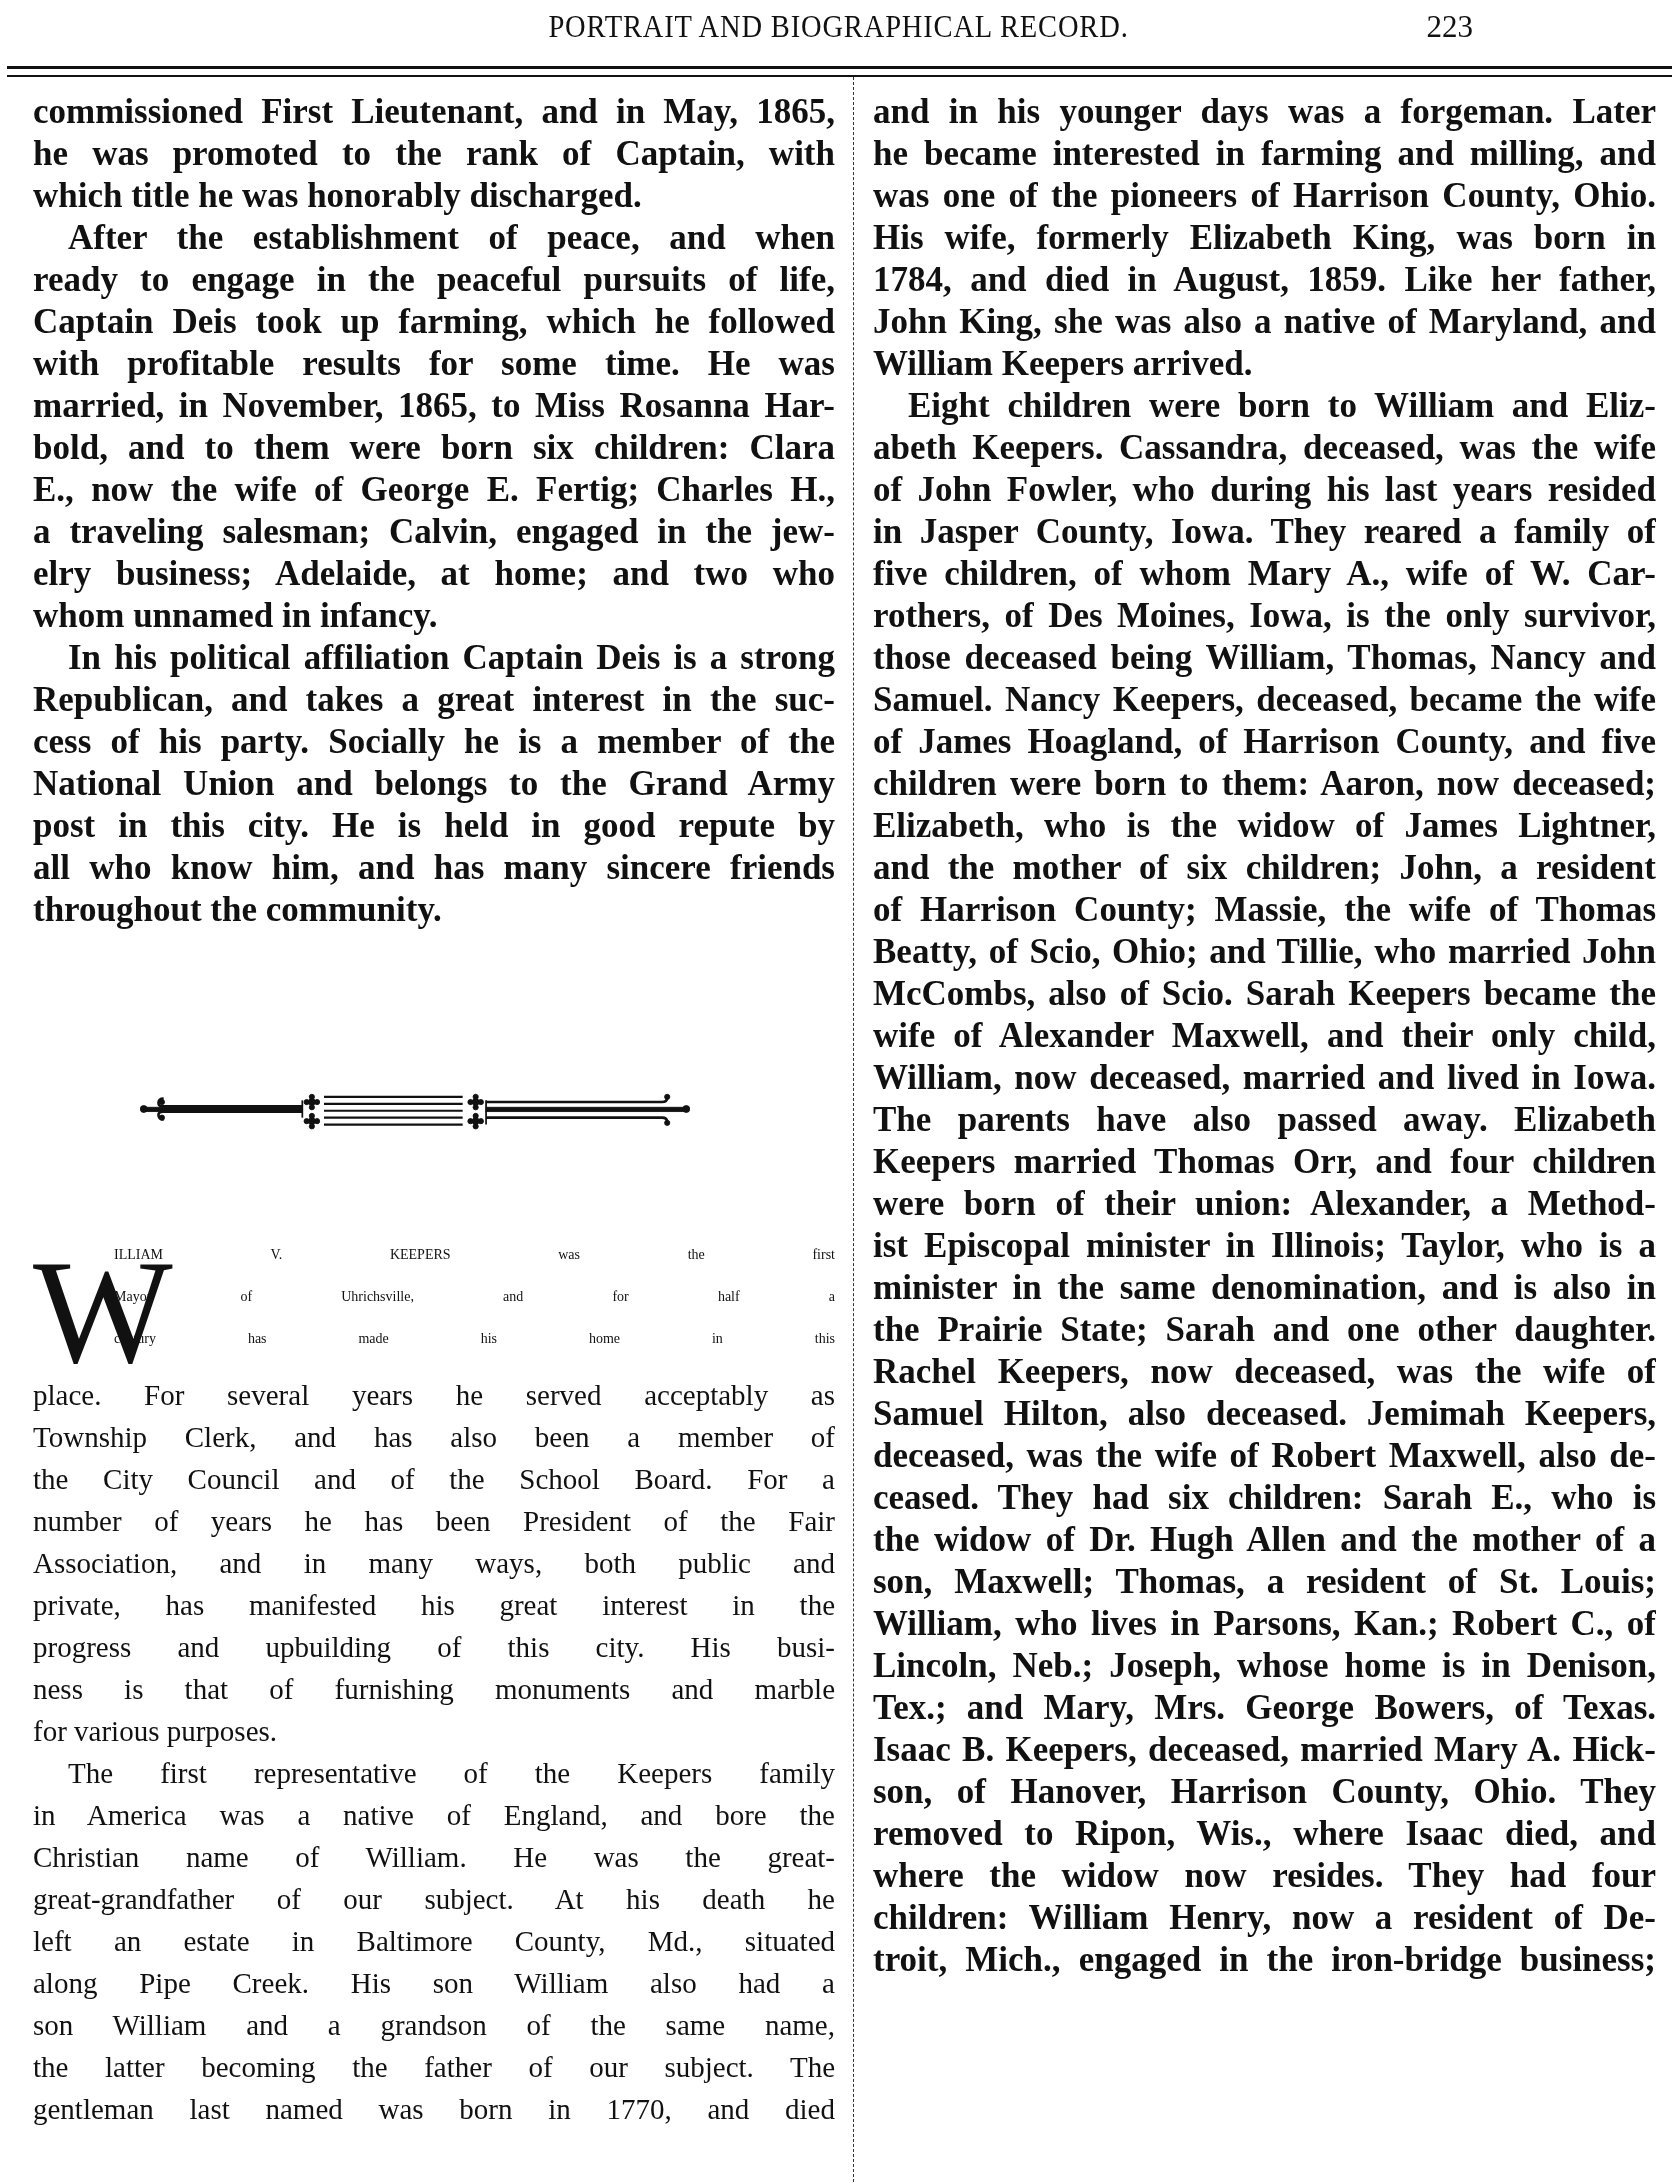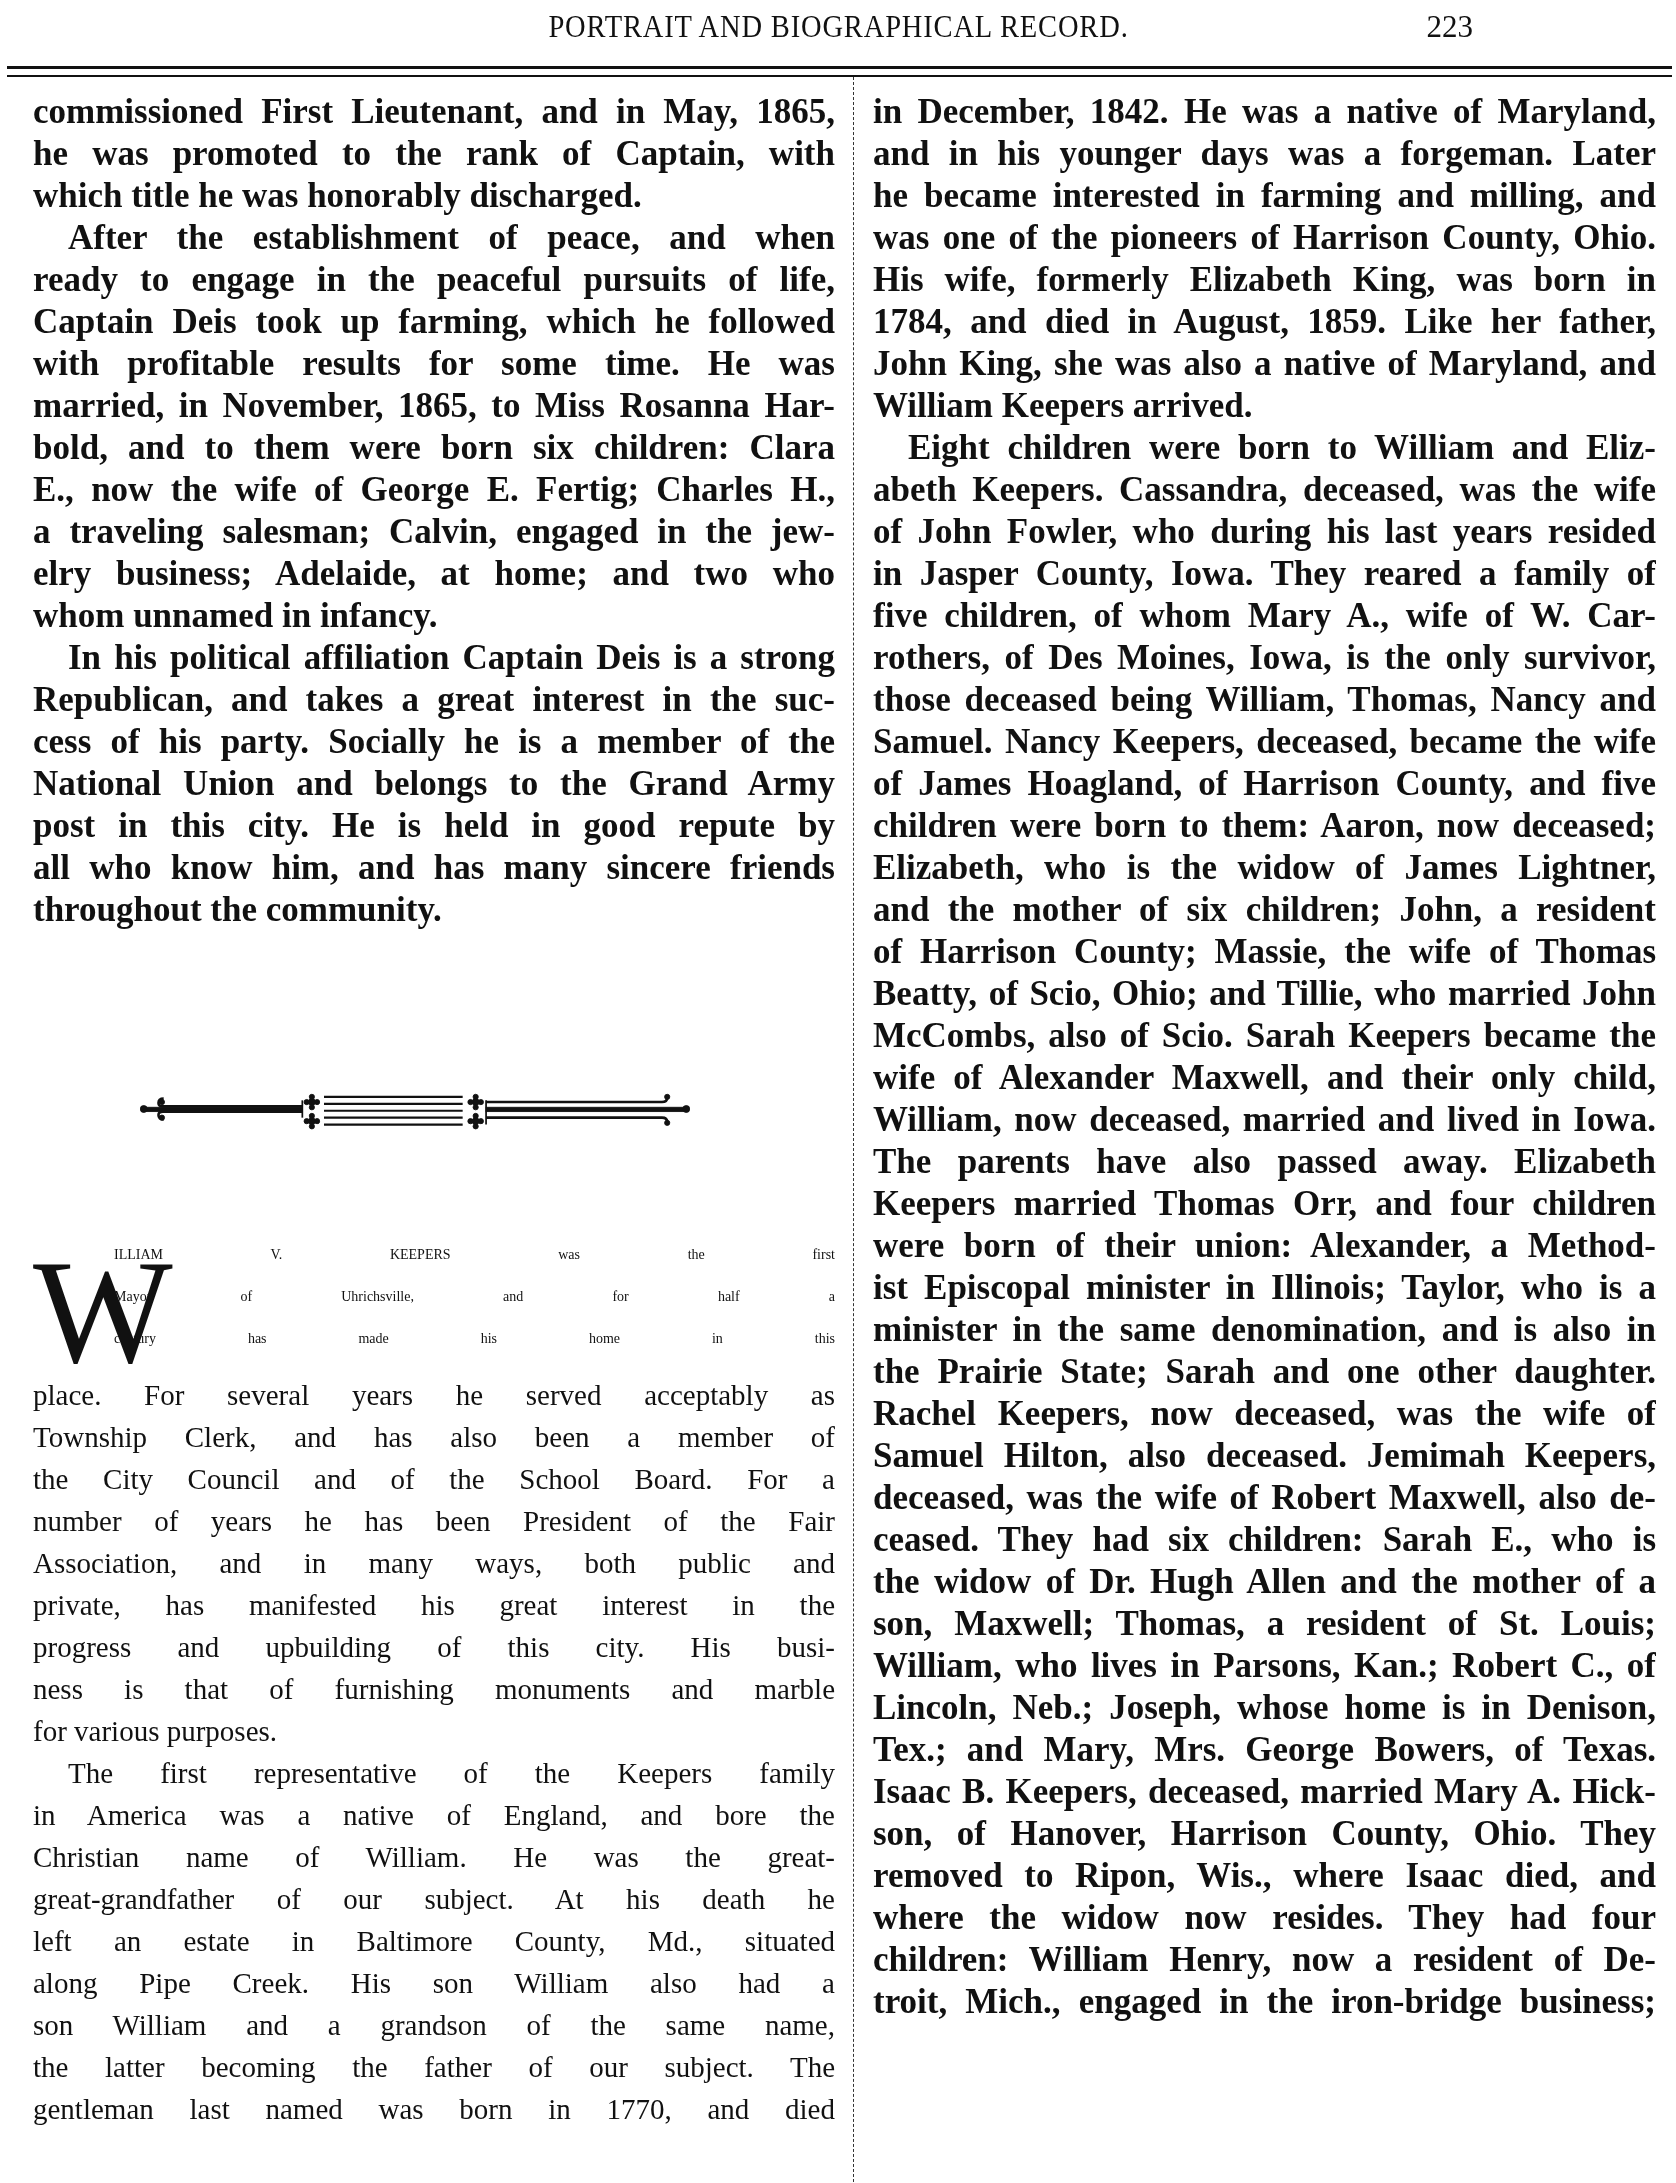--- a/index.html
+++ b/index.html
@@ -144,21 +144,20 @@
     <span class="line">left an estate in Baltimore County, Md., situated</span>
     <span class="line">along Pipe Creek. His son William also had a</span>
     <span class="line">son William and a grandson of the same name,</span>
     <span class="line">the latter becoming the father of our subject. The</span>
     <span class="line">gentleman last named was born in 1770, and died</span>
   </div>
 </div>
 
 <div class="col right">
   <div>
-    <span class="line">in December, 1842. He was a native of Maryland,</span>
     <span class="line">and in his younger days was a forgeman. Later</span>
     <span class="line">he became interested in farming and milling, and</span>
     <span class="line">was one of the pioneers of Harrison County, Ohio.</span>
     <span class="line">His wife, formerly Elizabeth King, was born in</span>
     <span class="line">1784, and died in August, 1859. Like her father,</span>
     <span class="line">John King, she was also a native of Maryland, and</span>
     <span class="line last">William Keepers arrived.</span>
   </div>
   <div>
     <span class="line ind">Eight children were born to William and Eliz-</span>

